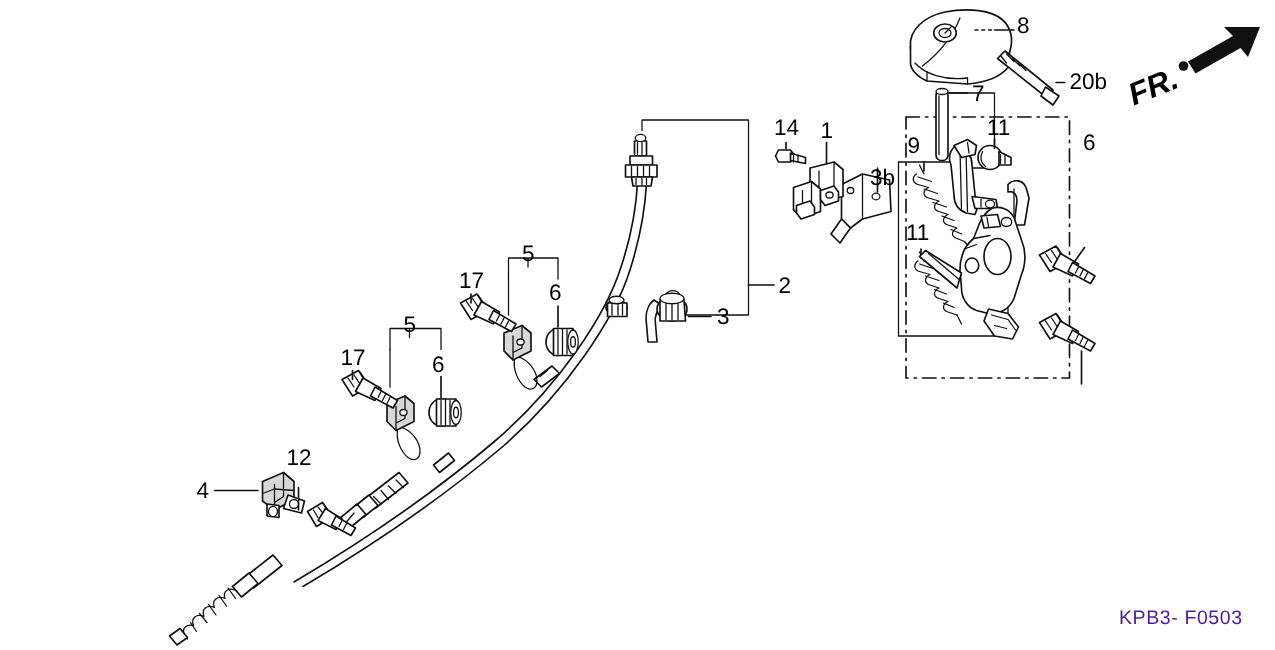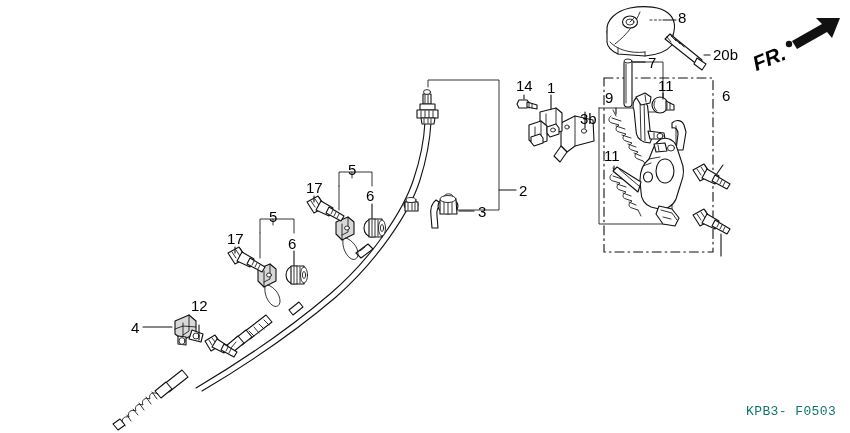--- a/index.html
+++ b/index.html
@@ -2,22 +2,22 @@
 <html><head>
 <meta charset="utf-8">
 <style>
   html,body{margin:0;padding:0;background:#ffffff;}
   body{width:850px;height:433px;overflow:hidden;
        font-family:"Liberation Sans", sans-serif;color:#000;}
   #stage{position:relative;width:850px;height:433px;background:#fff;}
   #art{position:absolute;left:0;top:0;width:850px;height:433px;}
   .lbl{position:absolute;font-family:"Liberation Sans",sans-serif;
        font-size:15px;font-weight:400;color:#000;line-height:1;white-space:nowrap;}
-  .partcode{position:absolute;font-family:Liberation Mono, monospace;
-       font-size:13px;letter-spacing:.4px;color:#0f766e;white-space:nowrap;}
+  .partcode{position:absolute;font-family:Liberation Sans, sans-serif;
+       font-size:13px;letter-spacing:.4px;color:#4c1d95;white-space:nowrap;}
   .fr{position:absolute;font-family:"Liberation Sans",sans-serif;
       font-size:21px;font-weight:bold;font-style:italic;color:#000;
       transform:rotate(-22deg);transform-origin:left bottom;}
 </style>
 </head>
 <body>
 
 <div id="stage">
 
   <svg id="art" viewBox="0 0 850 433" xmlns="http://www.w3.org/2000/svg">

